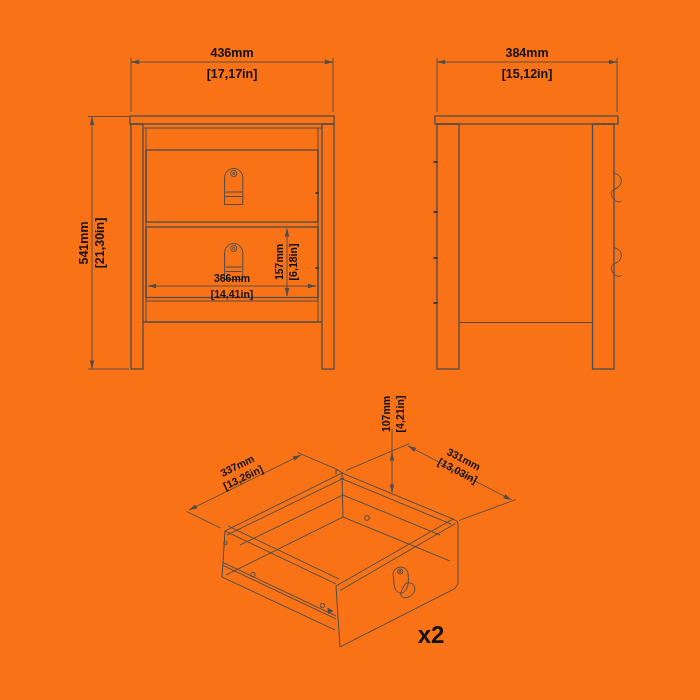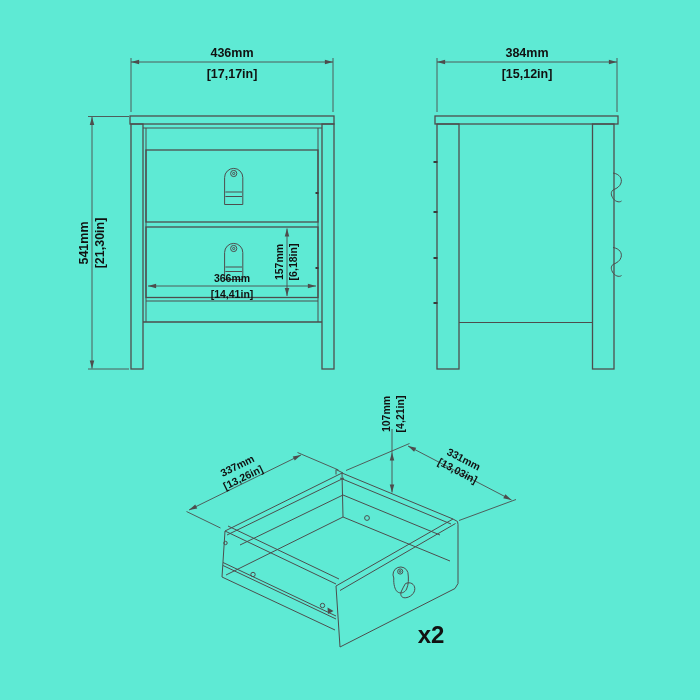--- a/index.html
+++ b/index.html
@@ -1,16 +1,16 @@
 <!DOCTYPE html>
 <html><head>
 <meta charset="utf-8">
 <style>
   html,body{margin:0;padding:0;background:#ffffff;}
-  .canvas{position:relative;width:700px;height:700px;background:#5eead4;overflow:hidden;}
+  .canvas{position:relative;width:700px;height:700px;background:#f97316;overflow:hidden;}
   svg{display:block;}
   .wire{stroke:#4d4d4d;stroke-width:1;fill:none;}
   .wire2{stroke:#4d4d4d;stroke-width:1.3;fill:none;}
   .ext{stroke:#4d4d4d;stroke-width:0.9;fill:none;}
   .dimline{stroke:#4d4d4d;stroke-width:0.9;fill:none;}
   .tick{stroke:#3a3a3a;stroke-width:2;fill:none;}
   .solid{fill:#4d4d4d;stroke:none;}
   text{text-anchor:middle;fill:#111111;font-family:"Liberation Sans","DejaVu Sans",sans-serif;}
   .dim-lg{font-size:12.5px;font-weight:bold;}
   .dim-sm{font-size:10.5px;font-weight:bold;}

